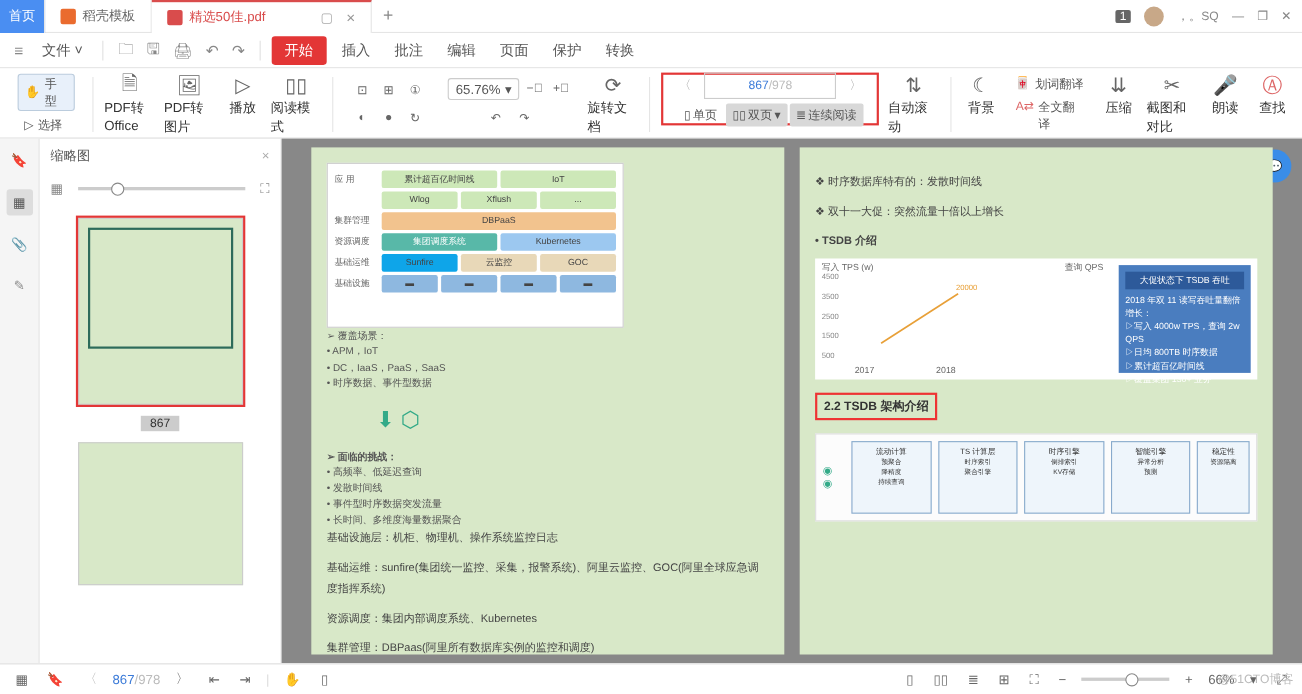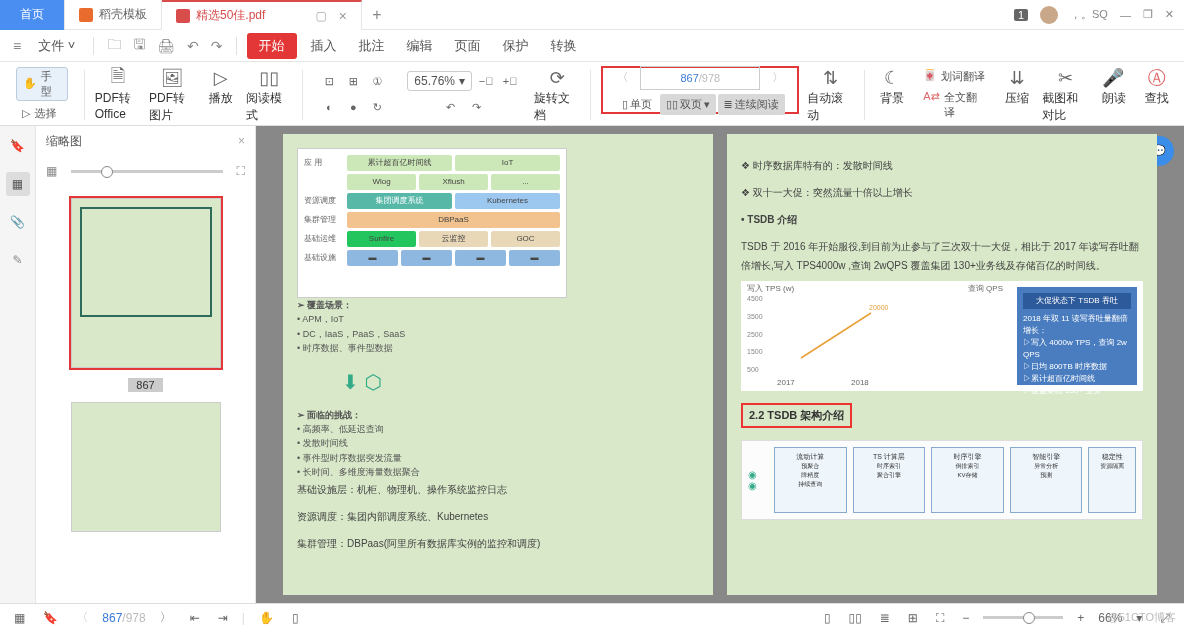--- a/index.html
+++ b/index.html
@@ -1,19 +1,19 @@
 <!DOCTYPE html>
 <html><head>
 <meta charset="utf-8">
 <style>
 *{box-sizing:border-box;margin:0;padding:0;font-family:"Microsoft YaHei",Arial,sans-serif}
 body{width:1184px;height:631px;overflow:hidden;background:#fff;font-size:12px;color:#333;position:relative}
 .titlebar{height:30px;display:flex;align-items:center;background:#fff;border-bottom:1px solid #e5e5e5}
 .tab{height:30px;display:flex;align-items:center;padding:0 14px;font-size:12px;border-right:1px solid #e5e5e5;cursor:pointer}
-.tab.home{background:#4a8ef2;color:#fff;padding:0 20px}
+.tab.home{background:#4a8ef2;color:#fff;padding:0 8px}
 .tab.doc{color:#666}
 .tab.active{color:#d94c4c;border-top:2px solid #d94c4c;background:#fff}
 .tab-icon{width:14px;height:14px;margin-right:6px;display:inline-block}
 .tab-close{margin-left:12px;color:#999;font-size:14px}
 .tab-add{width:30px;text-align:center;font-size:16px;color:#888}
 .winctrl{margin-left:auto;display:flex;align-items:center;gap:12px;padding-right:10px;color:#888}
 .winctrl span{font-size:11px}
 .avatar{width:18px;height:18px;border-radius:50%;background:#c8a888}
 .badge-1{background:#666;color:#fff;padding:0 4px;border-radius:2px;font-size:10px}
 .menubar{height:32px;display:flex;align-items:center;padding:0 10px;gap:6px;border-bottom:1px solid #e5e5e5}
@@ -263,65 +263,65 @@
             <span class="dcell" style="background:#cde8b8">累计超百亿时间线</span>
             <span class="dcell" style="background:#cde8b8">IoT</span>
           </div>
         <div class="drow">
             <span class="dlabel"></span>
             <span class="dcell" style="background:#cde8b8">Wlog</span>
             <span class="dcell" style="background:#cde8b8">Xflush</span>
             <span class="dcell" style="background:#cde8b8">...</span>
           </div>
         <div class="drow">
+            <span class="dlabel">集群管理</span>
+            <span class="dcell" style="background:#f2c38e">DBPaaS</span>
+          </div>
+        <div class="drow">
             <span class="dlabel">资源调度</span>
             <span class="dcell" style="background:#58b8a8;color:#fff">集团调度系统</span>
             <span class="dcell" style="background:#9cc8f0">Kubernetes</span>
           </div>
         <div class="drow">
-            <span class="dlabel">集群管理</span>
-            <span class="dcell" style="background:#f2c38e">DBPaaS</span>
-          </div>
-        <div class="drow">
             <span class="dlabel">基础运维</span>
-            <span class="dcell" style="background:#22c55e">Sunfire</span>
+            <span class="dcell" style="background:#0ea5e9">Sunfire</span>
             <span class="dcell" style="background:#e8d8b8">云监控</span>
             <span class="dcell" style="background:#e8d8b8">GOC</span>
           </div>
         <div class="drow">
             <span class="dlabel">基础设施</span>
             <span class="dcell" style="background:#8eb8e0">▬</span>
             <span class="dcell" style="background:#8eb8e0">▬</span>
             <span class="dcell" style="background:#8eb8e0">▬</span>
             <span class="dcell" style="background:#8eb8e0">▬</span>
           </div>
       </div>
       <div class="bullets" style="float:left;width:130px">
-        <div style="font-weight:bold">➢ 覆盖场景：</div>
+        <div style="font-weight:normal">➢ 覆盖场景：</div>
         <div>• APM，IoT</div>
         <div>• DC，IaaS，PaaS，SaaS</div>
         <div>• 时序数据、事件型数据</div>
         <div style="margin:10px 0;text-align:center;color:#3a8;font-size:20px">⬇ ⬡</div>
         <div style="font-weight:bold">➢ 面临的挑战：</div>
         <div>• 高频率、低延迟查询</div>
         <div>• 发散时间线</div>
         <div>• 事件型时序数据突发流量</div>
         <div>• 长时间、多维度海量数据聚合</div>
       </div>
       <div class="para">基础设施层：机柜、物理机、操作系统监控日志</div>
+      <div class="para">基础运维：sunfire(集团统一监控、采集，报警系统)、阿里云监控、GOC(阿里全球应急调度指挥系统)</div>
       <div class="para">资源调度：集团内部调度系统、Kubernetes</div>
       <div class="para">集群管理：DBPaas(阿里所有数据库实例的监控和调度)</div>
 
     </div>
 
     <div class="page page2">
       <div class="para">❖  时序数据库特有的：发散时间线</div>
       <div class="para">❖  双十一大促：突然流量十倍以上增长</div>
       <div class="para" style="font-weight:bold">• TSDB 介绍</div>
-      <div class="para">TSDB 于 2016 年开始服役,到目前为止参与了三次双十一大促，相比于 2017 年读写吞吐翻倍增长,写入 TPS4000w ,查询 2wQPS 覆盖集团 130+业务线及存储百亿的时间线。</div>
 
       <div class="chart">
         <span style="position:absolute;left:6px;top:2px">写入 TPS (w)</span>
         <span style="position:absolute;right:140px;top:2px">查询 QPS</span>
         <div style="position:absolute;left:6px;top:14px;bottom:18px;width:26px;display:flex;flex-direction:column-reverse;justify-content:space-between;font-size:7px;color:#888">
             <span>500</span>
             <span>1500</span>
             <span>2500</span>
             <span>3500</span>
             <span>4500</span>

